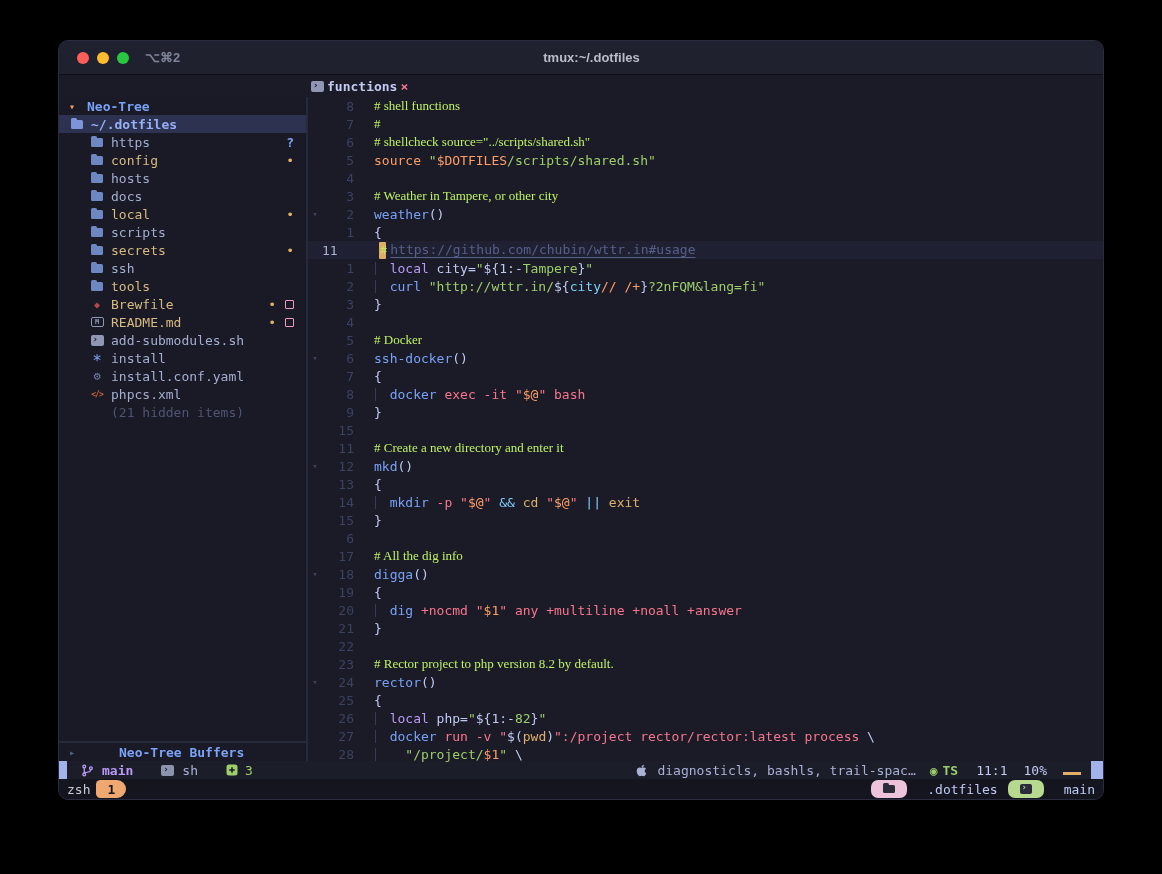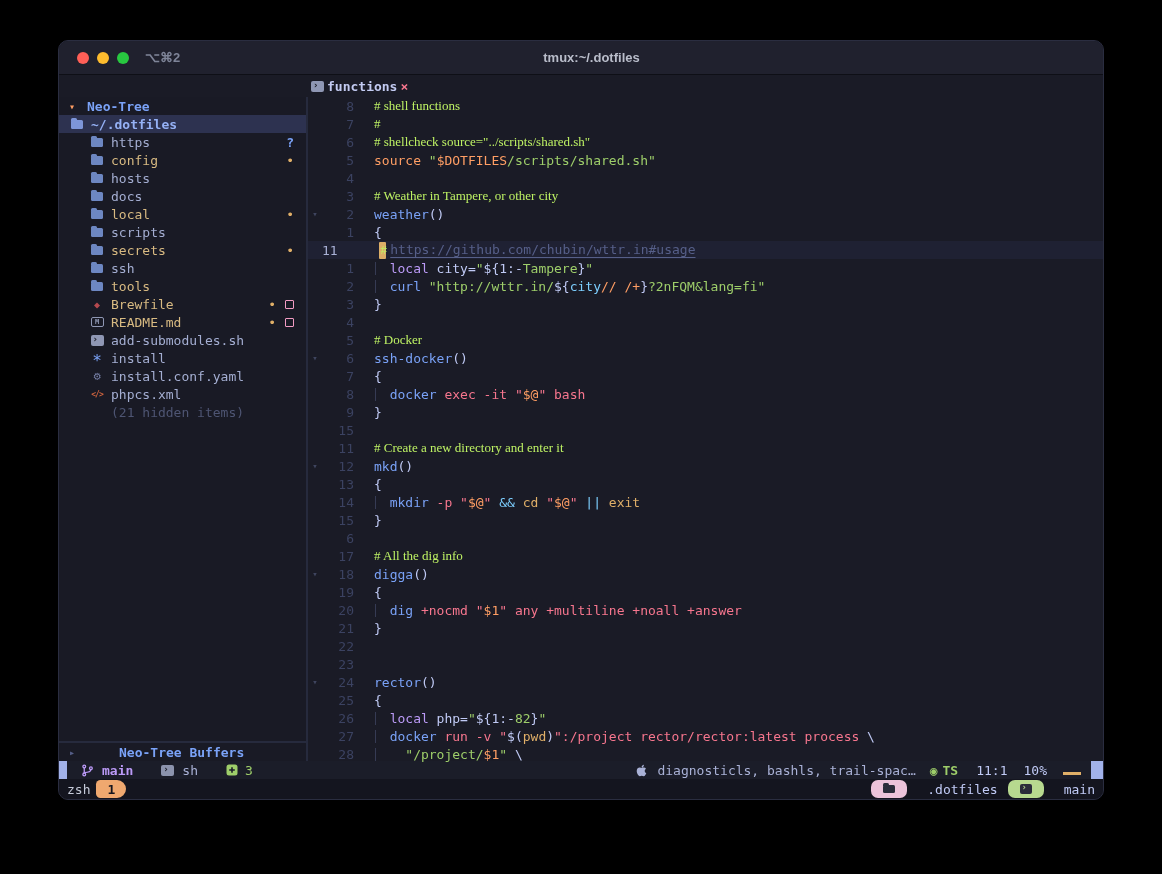--- a/index.html
+++ b/index.html
@@ -311,20 +311,21 @@
             <span class="ed-body"><span class="seg c-fg">}</span></span>
           </div>
           <div class="ed-line">
             <span class="ed-fold"></span>
             <span class="ed-num">22</span>
             <span class="ed-body"></span>
           </div>
           <div class="ed-line">
             <span class="ed-fold"></span>
             <span class="ed-num">23</span>
+            <span class="ed-body"><span class="seg c-com"># Rector project to php version 8.2 by default.</span></span>
           </div>
           <div class="ed-line">
             <span class="ed-fold">▾</span>
             <span class="ed-num">24</span>
             <span class="ed-body"><span class="seg c-blue">rector</span><span class="seg c-fg">()</span></span>
           </div>
           <div class="ed-line">
             <span class="ed-fold"></span>
             <span class="ed-num">25</span>
             <span class="ed-body"><span class="seg c-fg">{</span></span>

